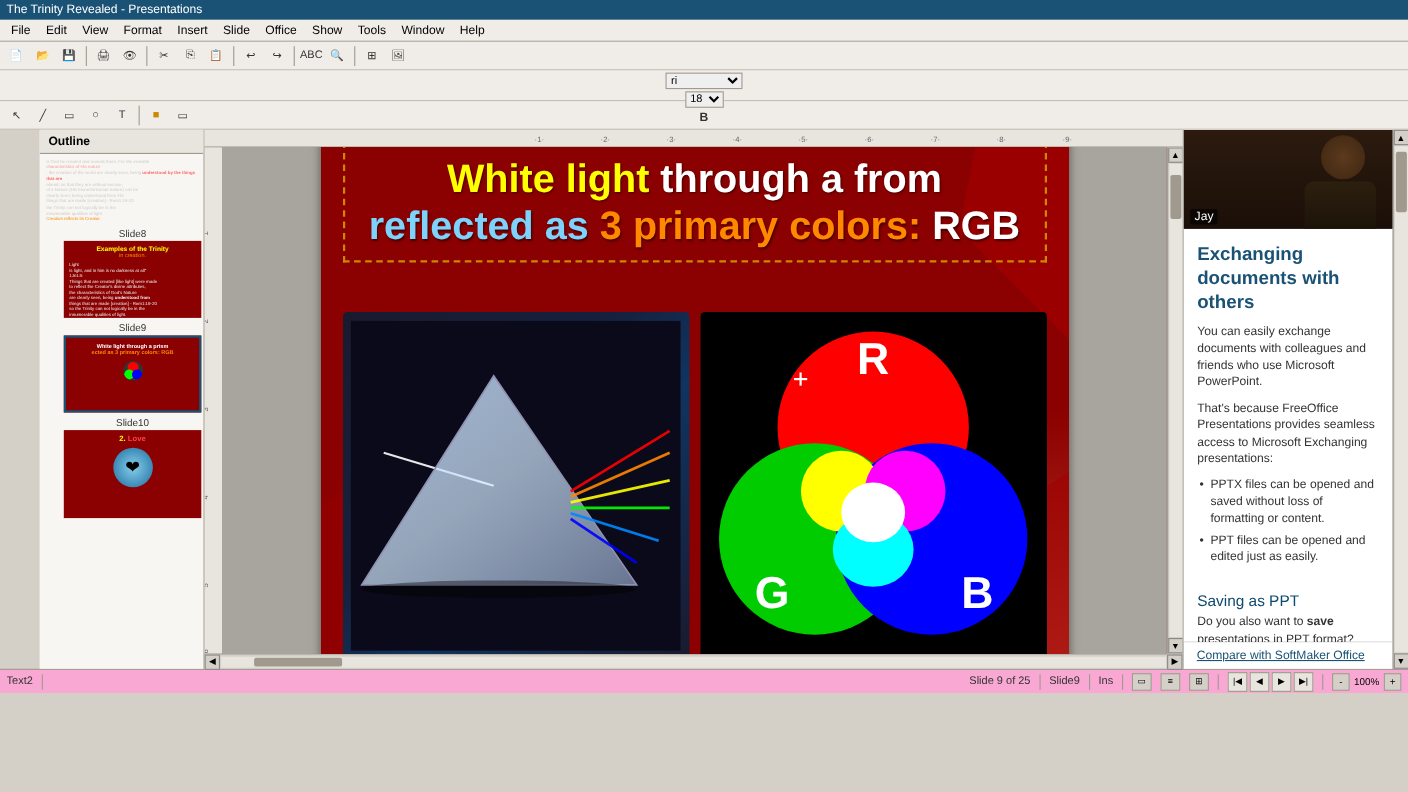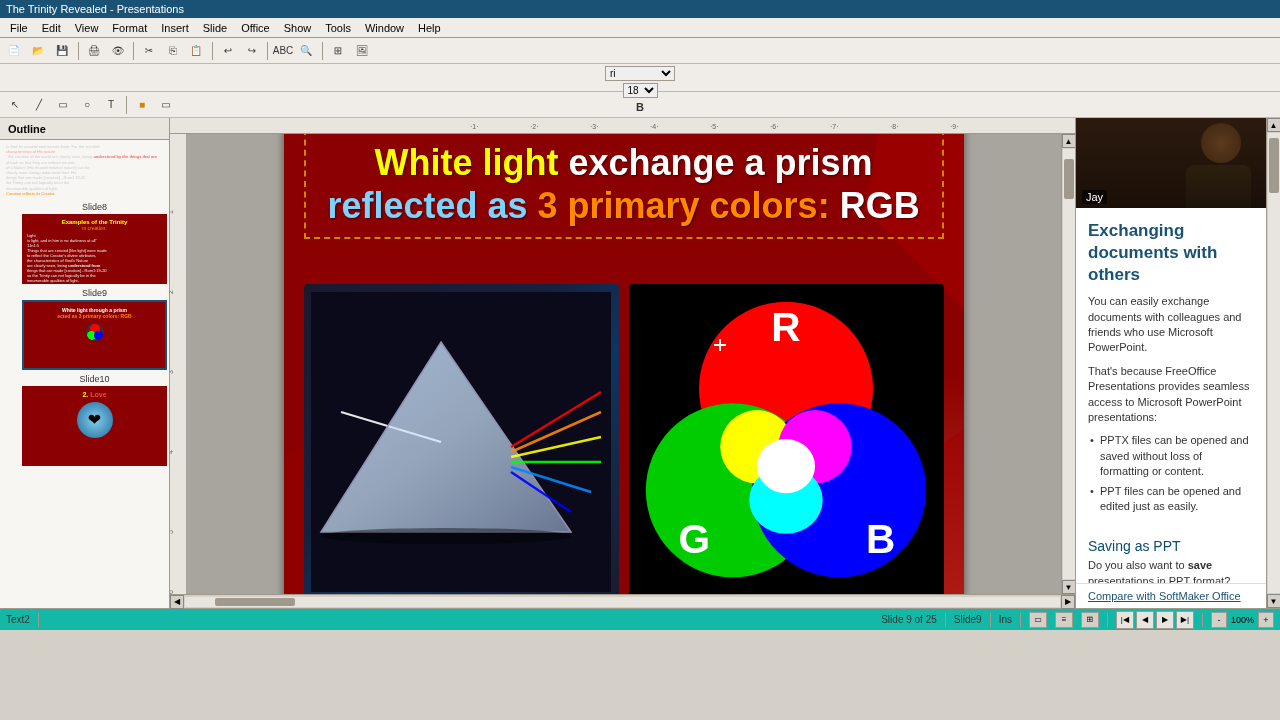--- a/index.html
+++ b/index.html
@@ -98,26 +98,27 @@
 
     
     #main-layout {
       display: flex;
       height: calc(720px - 18px - 20px - 26px - 28px - 26px - 22px);
       background: #d4d0c8;
     }
 
     
     #left-panel {
-      width: 170px;
+      width: 150px;
       background: #f8f6f2;
       border-right: 1px solid #a0998e;
       display: flex;
       flex-direction: column;
       overflow: hidden;
+      margin-left: 36px;
     }
     #panel-tab {
       height: 22px;
       background: #e8e4de;
       display: flex;
       align-items: center;
       padding: 0 8px;
       font-size: 11px;
       font-weight: bold;
       border-bottom: 1px solid #a0998e;
@@ -582,21 +583,21 @@
           <div class="slide-bg-deco"></div>
 
           <svg style="position:absolute;top:0;left:0;width:100%;height:100%;pointer-events:none;" viewBox="0 0 680 510">
             <polygon points="560,400 680,320 680,510 560,510" fill="#a00000" opacity="0.5"></polygon>
             <polygon points="600,0 680,0 680,200 580,100" fill="#c00000" opacity="0.3"></polygon>
             <polygon points="0,350 150,250 150,510 0,510" fill="#990000" opacity="0.4"></polygon>
           </svg>
 
           <div id="slide-title-box">
             <div id="slide-title-text">
-              <span class="highlight-yellow">White light</span><span style="color:white;"> exchange a prism</span><br>
+              <span class="highlight-yellow">White light</span><span style="color:white;"> through a from</span><br>
               <span style="color:#7dd3fc;">reflected as </span><span class="highlight-orange">3 primary colors:</span><span style="color:white;"> RGB</span>
             </div>
           </div>
 
           <div id="slide-content">
 
             <div id="prism-area">
               <svg viewBox="0 0 300 300" width="300" height="300">
 
                 <rect width="300" height="300" fill="#0a0a1a"></rect>
@@ -704,42 +705,42 @@
           <div style="position:absolute;top:5px;right:10px;width:70px;height:80px;">
             <div style="width:40px;height:40px;background:radial-gradient(circle,#5c3a1e,#3d2510);border-radius:50%;margin:0 auto;"></div>
             <div style="width:65px;height:50px;background:linear-gradient(180deg,#2c1f0e,#1a1208);border-radius:8px 8px 0 0;margin-top:2px;"></div>
           </div>
           <div id="jay-label">Jay</div>
         </div>
       </div>
       <div id="right-content">
         <div class="right-heading">Exchanging documents with others</div>
         <div class="right-text">You can easily exchange documents with colleagues and friends who use Microsoft PowerPoint.</div>
-        <div class="right-text">That's because FreeOffice Presentations provides seamless access to Microsoft PowerPoint presentations:</div>
+        <div class="right-text">That's because FreeOffice Presentations provides seamless access to Microsoft Exchanging presentations:</div>
         <div class="bullet-item">PPTX files can be opened and saved without loss of formatting or content.</div>
         <div class="bullet-item">PPT files can be opened and edited just as easily.</div>
         <div class="right-subheading">Saving as PPT</div>
         <div class="right-text">Do you also want to <strong>save</strong> presentations in PPT format?</div>
         <div class="right-text">Have a look at the commercial version of Presentations in SoftMaker Office. It offers trouble-free loading and saving of PPT files, thereby letting you share presentations with older versions of Microsoft PowerPoint, too.</div>
       </div>
       <a id="compare-link" class="" style="color:#1a5276;font-size:11px;cursor:pointer;display:block;padding:6px 12px;border-top:1px solid #ddd;">Compare with SoftMaker Office</a>
     </div>
 
     <div style="width:14px;background:#d4d0c8;border-left:1px solid #a0998e;display:flex;flex-direction:column;align-items:center;">
       <button style="width:14px;height:14px;background:#d4d0c8;border:1px solid #888;font-size:8px;cursor:pointer;">▲</button>
       <div style="flex:1;width:12px;background:#e8e4de;position:relative;margin:1px 0;">
         <div style="width:10px;height:55px;background:#a0998e;border-radius:2px;position:absolute;top:5px;left:1px;"></div>
       </div>
       <button style="width:14px;height:14px;background:#d4d0c8;border:1px solid #888;font-size:8px;cursor:pointer;">▼</button>
     </div>
   </div>
 
 </div>
 
-<div id="statusbar" style="height:22px;background:#14b8a6;border-top:1px solid #a0998e;display:flex;align-items:center;padding:0 6px;gap:8px;font-size:10px;">
+<div id="statusbar" style="height:22px;background:#f9a8d4;border-top:1px solid #a0998e;display:flex;align-items:center;padding:0 6px;gap:8px;font-size:10px;">
   <span class="status-item">Text2</span>
   <div class="status-sep"></div>
   <span style="flex:1;"></span>
   <span class="status-item">Slide 9 of 25</span>
   <div class="status-sep"></div>
   <span class="status-item">Slide9</span>
   <div class="status-sep"></div>
   <span class="status-item">Ins</span>
   <div class="status-sep"></div>
 

